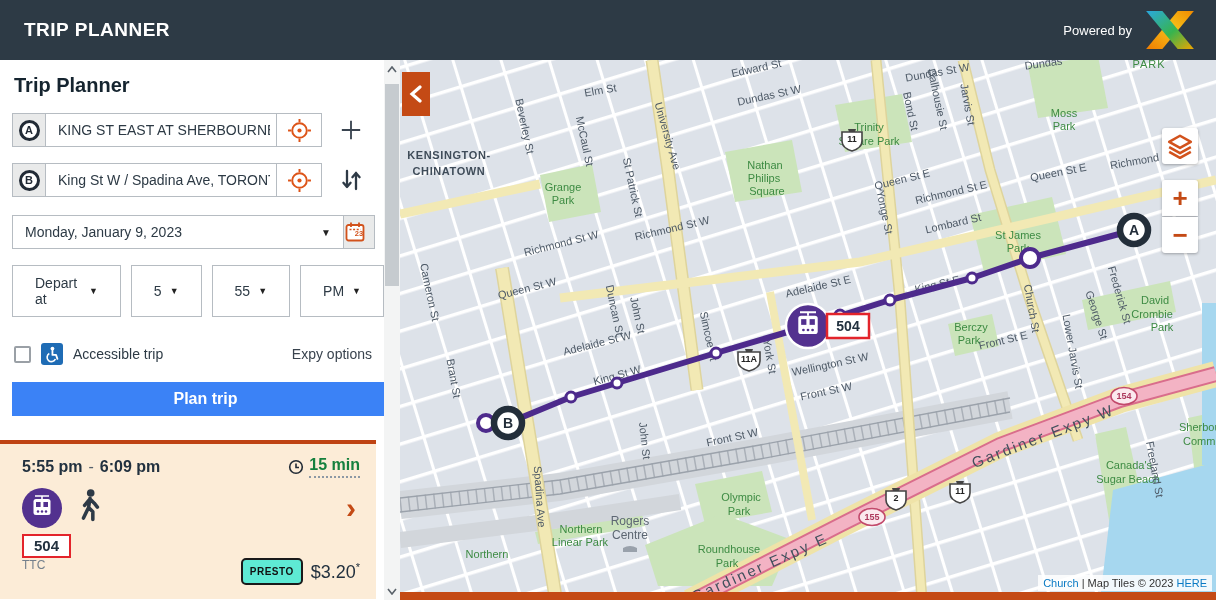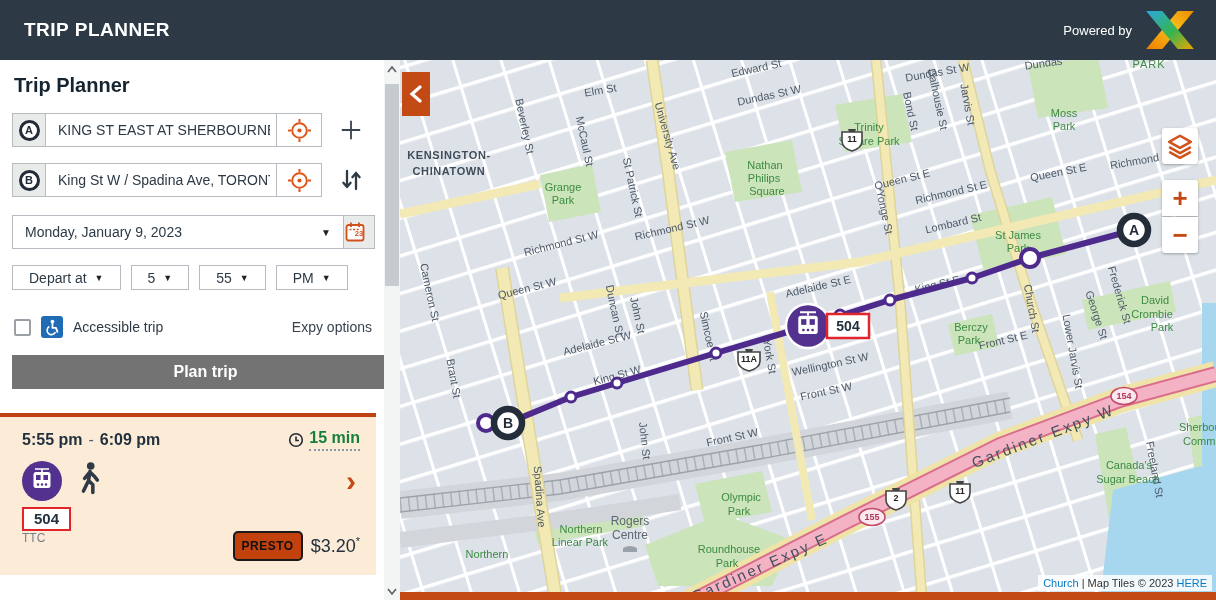--- a/index.html
+++ b/index.html
@@ -36,32 +36,32 @@
   .date-row { display:flex; margin:18px 0 0 12px; }
   .date-box { width:332px; height:34px; border:1px solid #b6bcc2; display:flex; align-items:center;
     padding:0 12px; font-size:14px; color:#2d3a45; background:#fff; cursor:pointer; }
   .date-caret { margin-left:auto; font-size:10px; color:#222; }
   .cal-cell { width:32px; height:34px; margin-left:-1px; border:1px solid #b6bcc2; background:#e9eaea;
     position:relative; display:flex; align-items:center; justify-content:flex-start; cursor:pointer; }
   .cal-num { position:absolute; left:0; right:0; top:13px; text-align:center;
     font-size:7.5px; font-weight:bold; color:#d2521c; }
 
   .time-row { display:flex; gap:10px; margin:16px 0 0 12px; }
-  .select-box { height:25px; border:1px solid #b6bcc2; background:#fff; display:flex;
-    align-items:center; padding:0 16px; font-size:14px; color:#2d3a45; cursor:pointer; gap:8px; }
+  .select-box { height:52px; border:1px solid #b6bcc2; background:#fff; display:flex;
+    align-items:center; padding:0 22px; font-size:14px; color:#2d3a45; cursor:pointer; gap:8px; }
   .select-box .sel-caret { font-size:9px; color:#222; }
 
   .access-row { display:flex; align-items:center; margin:26px 12px 0 14px; }
   .chk { width:17px; height:17px; border:2px solid #9aa0a6; border-radius:2px; background:#fff; cursor:pointer; }
   .wheel-box { width:22px; height:22px; background:#1f6cb5; border-radius:3px; margin-left:10px;
     display:flex; align-items:center; justify-content:center; }
   .access-label { font-size:14px; color:#2d3a45; margin-left:10px; }
   .more-options { margin-left:auto; font-size:14px; color:#39434e; cursor:pointer; }
 
-  .plan-btn { display:block; margin:17px 0 0 12px; width:387px; height:34px; background:#737373;
+  .plan-btn { display:block; margin:17px 0 0 12px; width:387px; height:34px; background:#3b82f6;
     color:#fff; font-size:16px; font-weight:bold; border:none; cursor:pointer;
     font-family:"Liberation Sans", sans-serif; }
 
   .result-card { margin-top:24px; border-top:4px solid #bf4312; background:#fcecd7;
     padding:12px 16px 14px 22px; width:376px; }
   .r-row1 { display:flex; align-items:center; }
   .r-times { font-size:16px; font-weight:bold; color:#22313f; }
   .r-sep { margin:0 6px; font-weight:normal; color:#55606b; }
   .r-duration { margin-left:auto; display:flex; align-items:center; gap:5px; }
   .r-dur-text { font-size:16px; font-weight:bold; color:#15803d;
@@ -70,22 +70,22 @@
   .mode-circle { width:40px; height:40px; border-radius:50%; background:#53318f;
     display:flex; align-items:center; justify-content:center; }
   .walker-wrap { margin-left:16px; }
   .r-chevron { margin-left:auto; color:#c44a15; font-size:30px; font-weight:bold;
     line-height:20px; cursor:pointer; margin-right:4px; }
   .route-badge { display:inline-block; margin-top:6px; border:2.5px solid #e3242b; background:#fff;
     padding:1px 10px 2px; font-size:15px; font-weight:bold; color:#22313f; }
   .r-row4 { display:flex; align-items:flex-start; margin-top:0; }
   .r-agency { font-size:12px; color:#74808c; }
   .fare-group { margin-left:auto; display:flex; align-items:center; gap:8px; }
-  .presto-badge { border:2px solid #1a1a1a; border-radius:5px; background:#c2410c;
-    font-size:12px; font-weight:bold; letter-spacing:.5px; padding:6px 7px; color:#111; }
+  .presto-badge { border:2px solid #1a1a1a; border-radius:5px; background:#5eead4;
+    font-size:10px; font-weight:bold; letter-spacing:.5px; padding:6px 7px; color:#111; }
   .fare-amt { font-size:18px; color:#22313f; }
   .fare-amt sup { font-size:11px; }
 
   
   .side-scroll { position:absolute; right:0; top:0; width:16px; height:540px; background:#f3f4f4; }
   .scroll-arrow { position:absolute; left:0; width:16px; height:18px; display:flex;
     align-items:center; justify-content:center; cursor:pointer; color:#5a626a; font-size:10px; }
   .scroll-thumb { position:absolute; left:1px; top:24px; width:14px; height:202px; background:#c6cbcf; cursor:pointer; }
 
   

